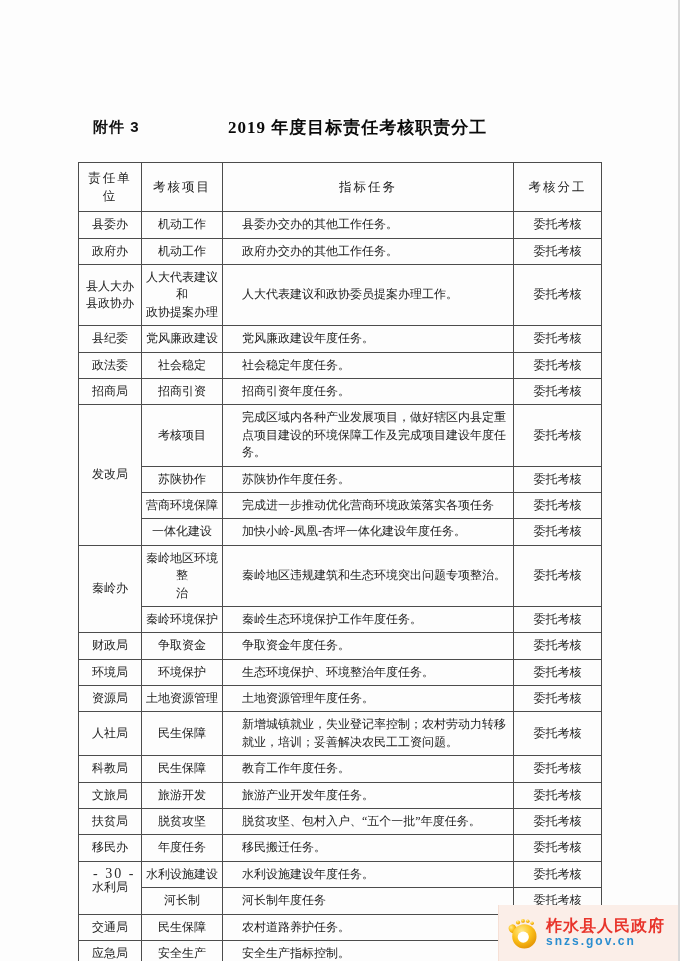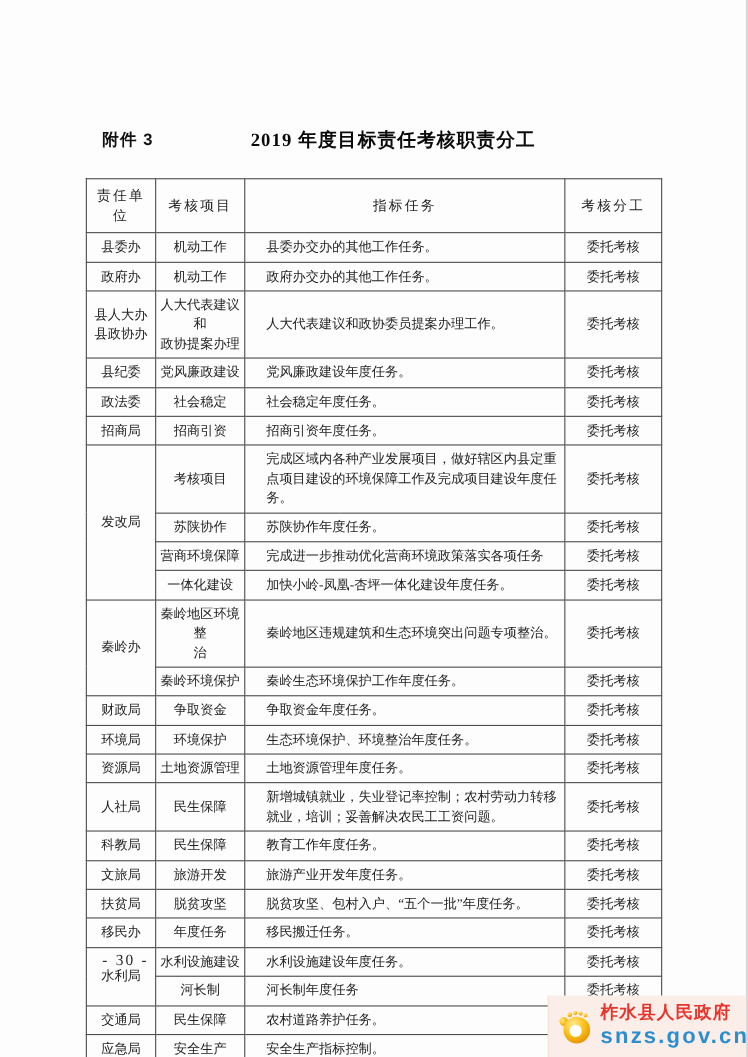--- a/index.html
+++ b/index.html
@@ -77,21 +77,21 @@
     padding-left:6px;
   }
   .gov-banner .foot-logo{flex:0 0 auto;margin-right:5px;}
   .gov-text{display:flex;flex-direction:column;line-height:1.15;}
   .gov-name{
     font-family:"Liberation Sans","DejaVu Sans",sans-serif;
     font-size:16px;font-weight:bold;color:#e8342b;letter-spacing:1px;
   }
   .gov-url{
     font-family:"Liberation Sans","DejaVu Sans",sans-serif;
-    font-size:20px;font-weight:bold;color:#2b8ed0;letter-spacing:2px;
+    font-size:12px;font-weight:bold;color:#2b8ed0;letter-spacing:2px;
   }
 </style>
 </head>
 <body>
 
 <div class="page">
 
   <div class="doc-header">
     <span class="attachment-label">附件 3</span>
     <span class="doc-title">2019 年度目标责任考核职责分工</span>

